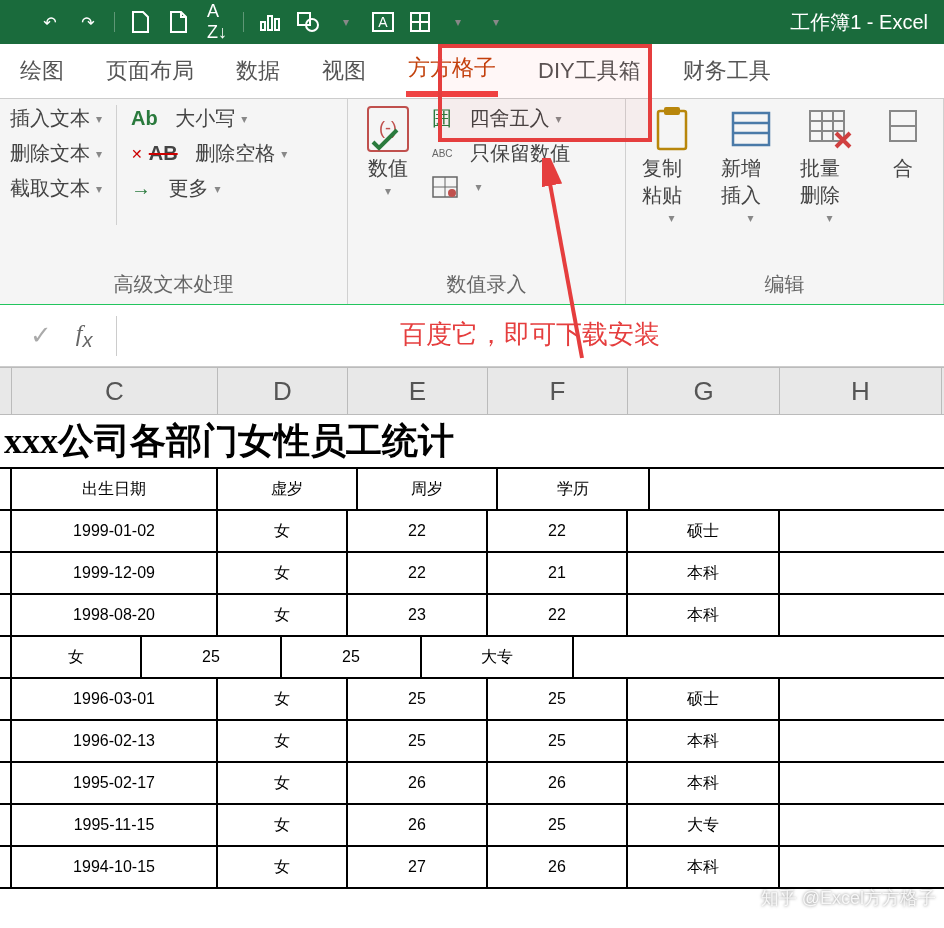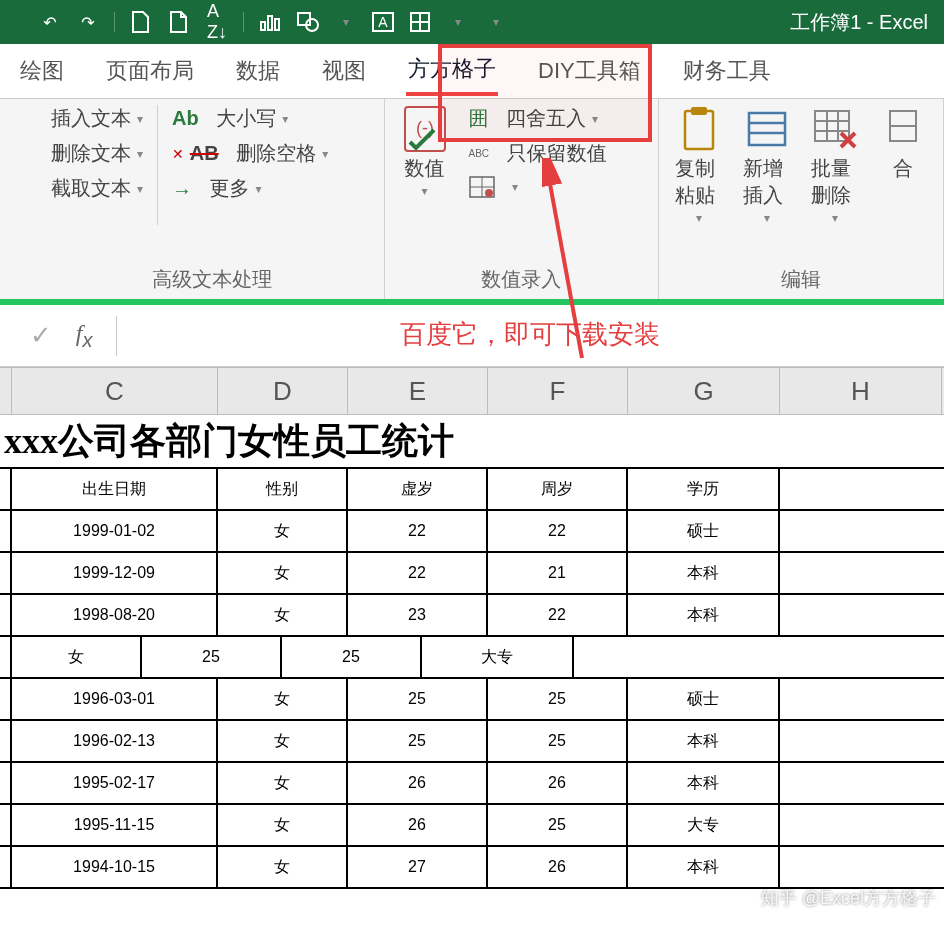--- a/index.html
+++ b/index.html
@@ -6,23 +6,23 @@
 body { width: 944px; height: 928px; overflow: hidden; background: #fff; position: relative; }
 
 .titlebar { height: 44px; background: #1a6b3c; display: flex; align-items: center; padding: 0 8px; color: #fff; }
 .qat { display: flex; gap: 14px; align-items: center; padding-left: 30px; }
 .qat-ico { width: 24px; height: 24px; display: flex; align-items: center; justify-content: center; color: #fff; cursor: pointer; }
 .qat-sep { width: 1px; height: 20px; background: rgba(255,255,255,.3); }
 .title-text { margin-left: auto; margin-right: 8px; font-size: 20px; white-space: nowrap; }
 
 .ribbon-tabs { height: 55px; background: #fff; display: flex; align-items: center; gap: 38px; padding: 0 18px; font-size: 22px; color: #555; border-bottom: 1px solid #ccc; }
 .ribbon-tab { cursor: pointer; padding: 8px 2px; }
-.ribbon-tab.active { color: #0f172a; font-weight: 500; border-bottom: 4px solid #ef4444; font-family: Liberation Mono, monospace; }
-
-.ribbon-body { height: 206px; background: #f5f5f5; display: flex; border-bottom: 6px solid #22c55e; padding-left: 41px; }
+.ribbon-tab.active { color: #c2410c; font-weight: 500; border-bottom: 6px solid #ef4444; font-family: Liberation Mono, monospace; }
+
+.ribbon-body { height: 206px; background: #f5f5f5; display: flex; border-bottom: 1px solid #22c55e; }
 .rgroup { border-right: 1px solid #d0d0d0; padding: 6px 10px 0 10px; display: flex; flex-direction: column; }
 .rgroup-content { flex: 1; display: flex; align-items: flex-start; gap: 8px; }
 .rgroup-label { text-align: center; font-size: 20px; color: #666; padding: 4px 0 6px; }
 .btn-col { display: flex; flex-direction: column; gap: 8px; font-size: 20px; color: #444; }
 .btn-col .row { display: flex; align-items: center; gap: 6px; cursor: pointer; white-space: nowrap; }
 .strike { text-decoration: line-through; text-decoration-color: #c00; }
 .big-btn { display: flex; flex-direction: column; align-items: center; gap: 2px; font-size: 20px; color: #444; cursor: pointer; padding: 0 6px; }
 .big-ico { width: 48px; height: 48px; display: flex; align-items: center; justify-content: center; font-size: 34px; }
 .dd { font-size: 12px; color: #888; }
 
@@ -240,21 +240,20 @@
     <div class="col-h w-f">F</div>
     <div class="col-h w-g">G</div>
     <div class="col-h w-h">H</div>
   </div>
 
   <div class="sheet-title">xxx公司各部门女性员工统计</div>
 
   <div class="srow">
     <div class="cell w-stub"></div>
     <div class="cell w-c">出生日期</div>
-    <div class="cell w-d">性别</div>
     <div class="cell w-e">虚岁</div>
     <div class="cell w-f">周岁</div>
     <div class="cell w-g">学历</div>
     <div class="cell w-h" style="border-right:none"></div>
   </div>
 
   <div id="rows-container">
       <div class="srow">
         <div class="cell w-stub"></div>
         <div class="cell w-c">1999-01-02</div>

